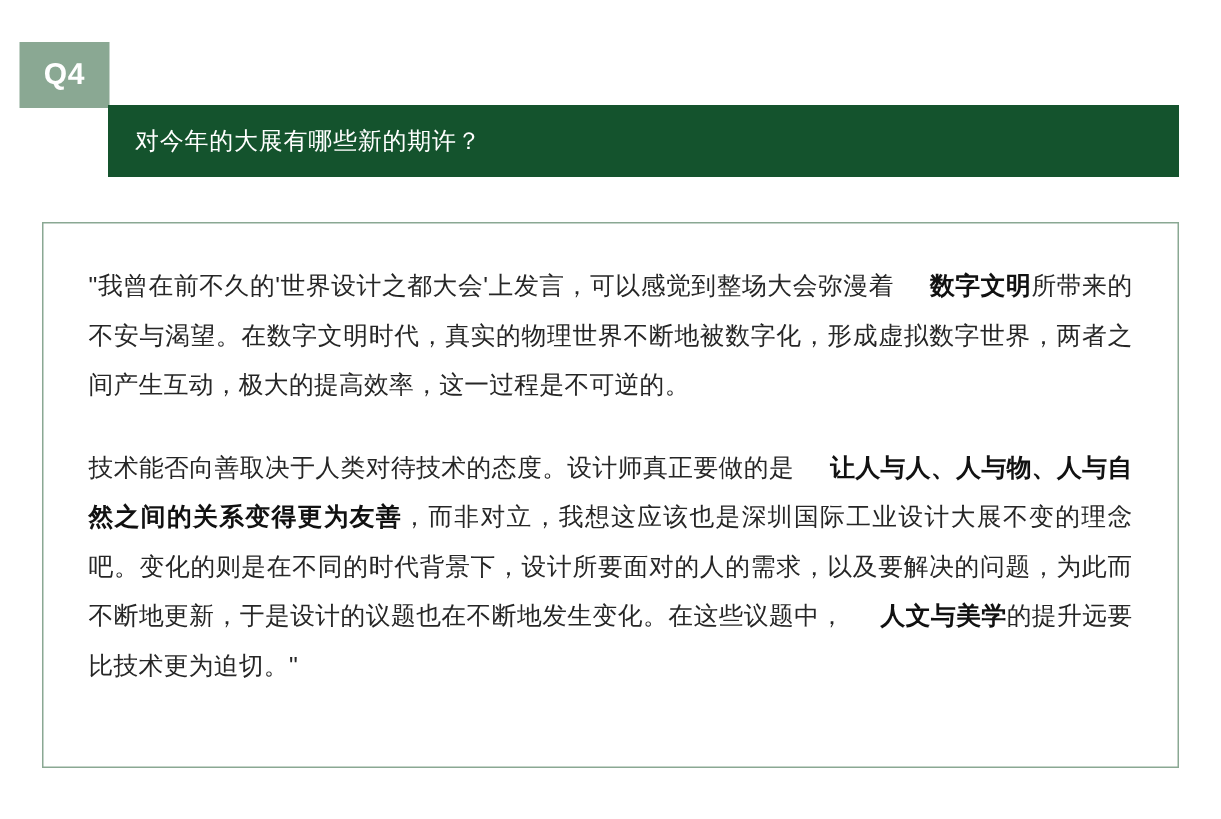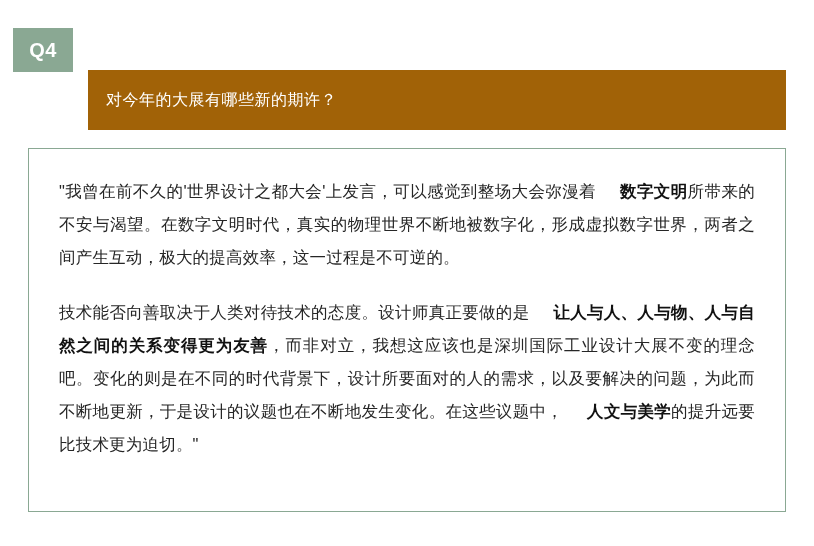--- a/index.html
+++ b/index.html
@@ -34,25 +34,25 @@
     justify-content: center;
     color: #ffffff;
     font-size: 20px;
     font-weight: bold;
     letter-spacing: 0.5px;
   }
 
   
   .question-bar {
     position: absolute;
-    left: 88px;
+    left: 72px;
     top: 70px;
     right: 28px;
-    height: 60px;
-    background: #a16207;
+    height: 48px;
+    background: #14532d;
     display: flex;
     align-items: center;
     box-sizing: border-box;
     padding-left: 18px;
   }
   .question-bar .q-text {
     color: #ffffff;
     font-size: 16px;
     letter-spacing: 0.5px;
   }

